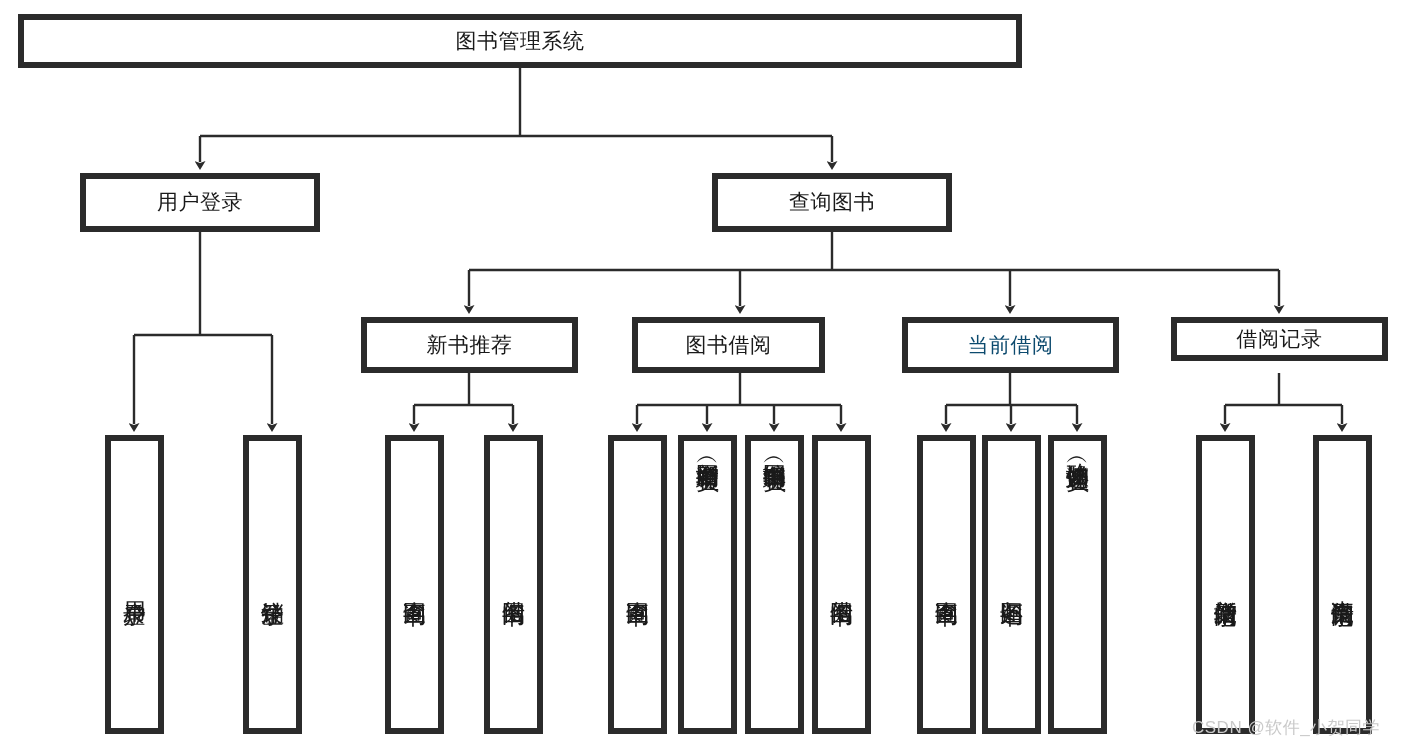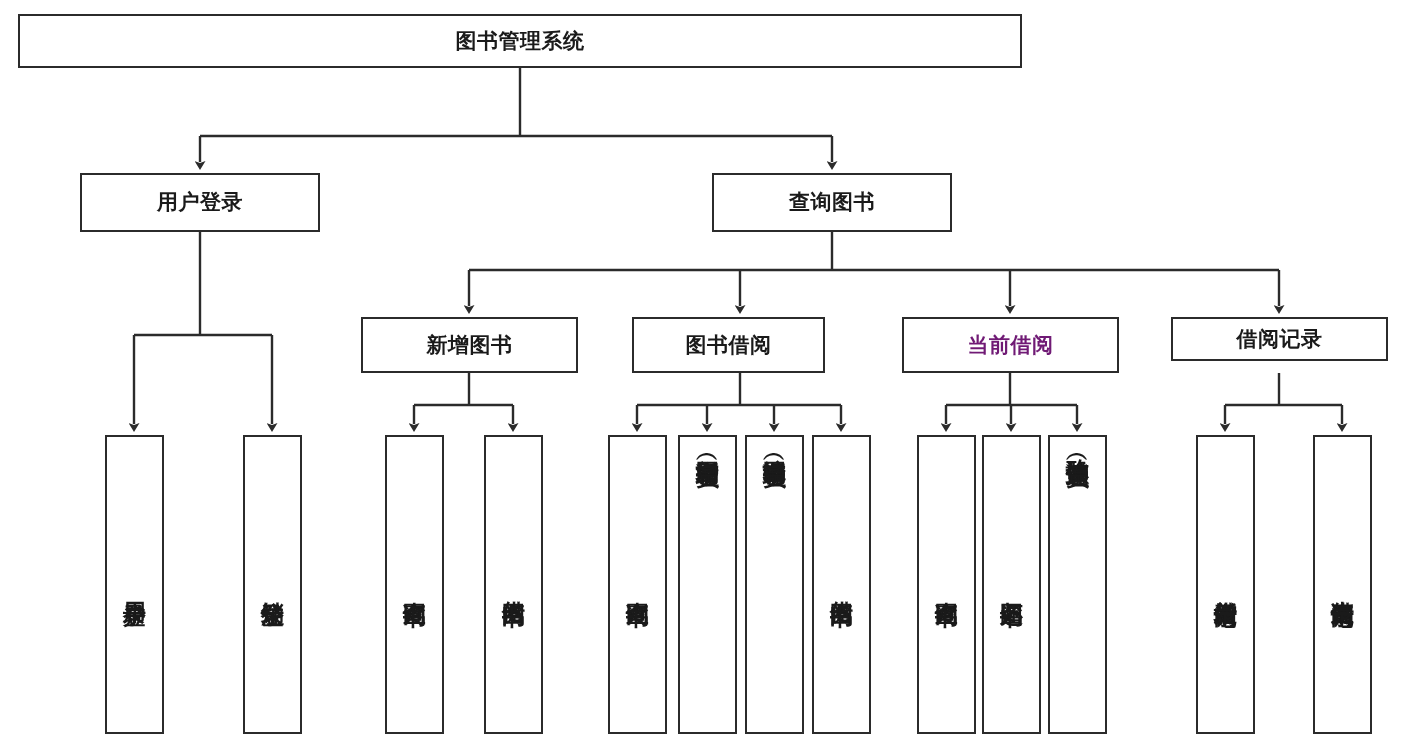--- a/index.html
+++ b/index.html
@@ -21,26 +21,25 @@
     position: absolute;
     left: 0;
     top: 0;
     width: 1405px;
     height: 747px;
   }
   .node {
     position: absolute;
     box-sizing: border-box;
     background: #ffffff;
-    border: 2px solid #22c55e;
+    border: 6px solid #22c55e;
     display: flex;
     align-items: center;
     justify-content: center;
     z-index: 2;
-    font-weight: bold;
   }
   .node-label {
     color: #1a1a1a;
     text-align: center;
     line-height: 1.08;
     white-space: pre;
   }
   .node.horizontal .node-label {
     font-size: 21px;
     letter-spacing: 0.5px;
@@ -125,27 +124,27 @@
       <div class="node horizontal root" style="left: 18px; top: 14px; width: 1004px; height: 54px; border-color: rgb(43, 43, 43); background: rgb(255, 255, 255);">
         <span class="node-label" style="color: rgb(26, 26, 26);">图书管理系统</span>
       </div>
       <div class="node horizontal" style="left: 80px; top: 173px; width: 240px; height: 59px; border-color: rgb(43, 43, 43); background: rgb(255, 255, 255);">
         <span class="node-label" style="color: rgb(26, 26, 26);">用户登录</span>
       </div>
       <div class="node horizontal" style="left: 712px; top: 173px; width: 240px; height: 59px; border-color: rgb(43, 43, 43); background: rgb(255, 255, 255);">
         <span class="node-label" style="color: rgb(26, 26, 26);">查询图书</span>
       </div>
       <div class="node horizontal" style="left: 361px; top: 317px; width: 217px; height: 56px; border-color: rgb(43, 43, 43); background: rgb(255, 255, 255);">
-        <span class="node-label" style="color: rgb(26, 26, 26);">新增图书</span>
+        <span class="node-label" style="color: rgb(26, 26, 26);">新书推荐</span>
       </div>
       <div class="node horizontal" style="left: 632px; top: 317px; width: 193px; height: 56px; border-color: rgb(43, 43, 43); background: rgb(255, 255, 255);">
         <span class="node-label" style="color: rgb(26, 26, 26);">图书借阅</span>
       </div>
       <div class="node horizontal" style="left: 902px; top: 317px; width: 217px; height: 56px; border-color: rgb(43, 43, 43); background: rgb(255, 255, 255);">
-        <span class="node-label" style="color: #701a75;">当前借阅</span>
+        <span class="node-label" style="color: #0c4a6e;">当前借阅</span>
       </div>
       <div class="node horizontal" style="left: 1171px; top: 317px; width: 217px; height: 44px; border-color: rgb(43, 43, 43); background: rgb(255, 255, 255);">
         <span class="node-label" style="color: rgb(26, 26, 26);">借阅记录</span>
       </div>
       <div class="node vertical center-text" style="left: 105px; top: 435px; width: 59px; height: 299px; border-color: rgb(43, 43, 43); background: rgb(255, 255, 255);">
         <span class="node-label" style="color: rgb(26, 26, 26);">用户登录</span>
       </div>
       <div class="node vertical center-text" style="left: 243px; top: 435px; width: 59px; height: 299px; border-color: rgb(43, 43, 43); background: rgb(255, 255, 255);">
         <span class="node-label" style="color: rgb(26, 26, 26);">注销登录</span>
       </div>
@@ -177,13 +176,14 @@
         <span class="node-label" style="color: rgb(26, 26, 26);">确认归还（管理员）</span>
       </div>
       <div class="node vertical center-text" style="left: 1196px; top: 435px; width: 59px; height: 299px; border-color: rgb(43, 43, 43); background: rgb(255, 255, 255);">
         <span class="node-label" style="color: rgb(26, 26, 26);">新增借阅记录</span>
       </div>
       <div class="node vertical center-text" style="left: 1313px; top: 435px; width: 59px; height: 299px; border-color: rgb(43, 43, 43); background: rgb(255, 255, 255);">
         <span class="node-label" style="color: rgb(26, 26, 26);">查询借阅记录</span>
       </div>
     </div>
 
+  <div class="watermark" style="left: 1192px; top: 716px;">CSDN @软件_小贺同学</div>
 </div>
 
 </body></html>

